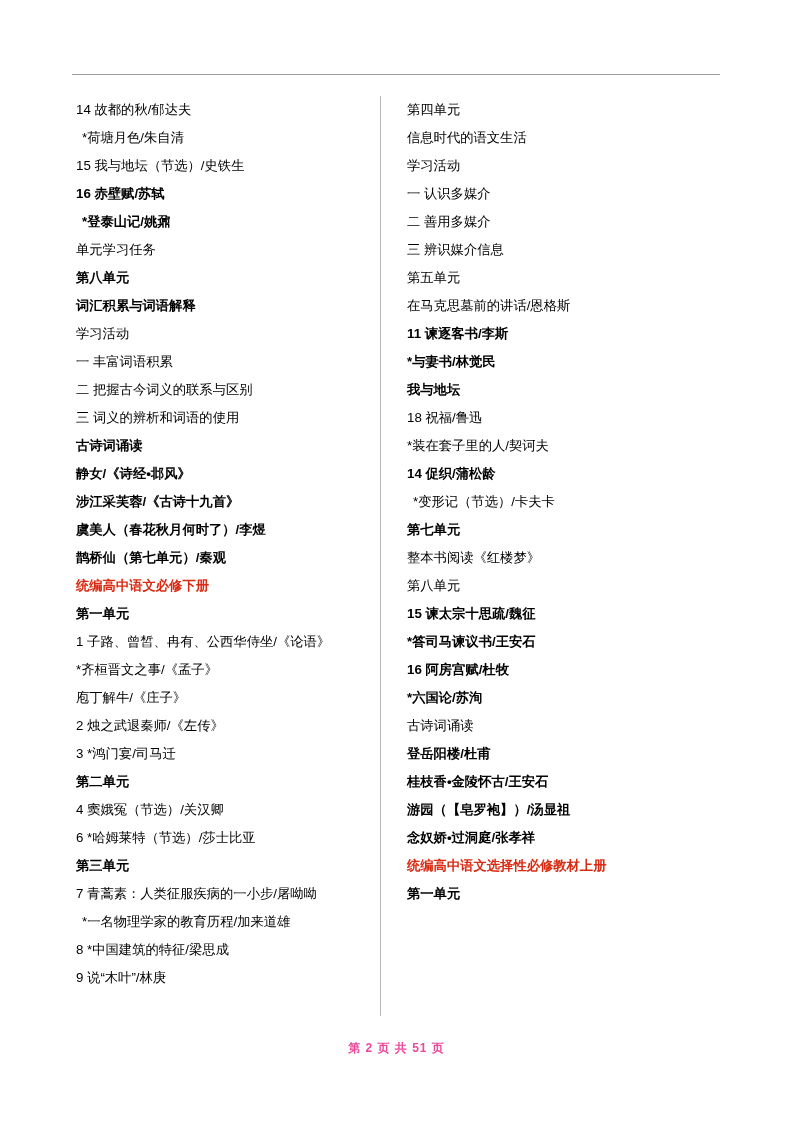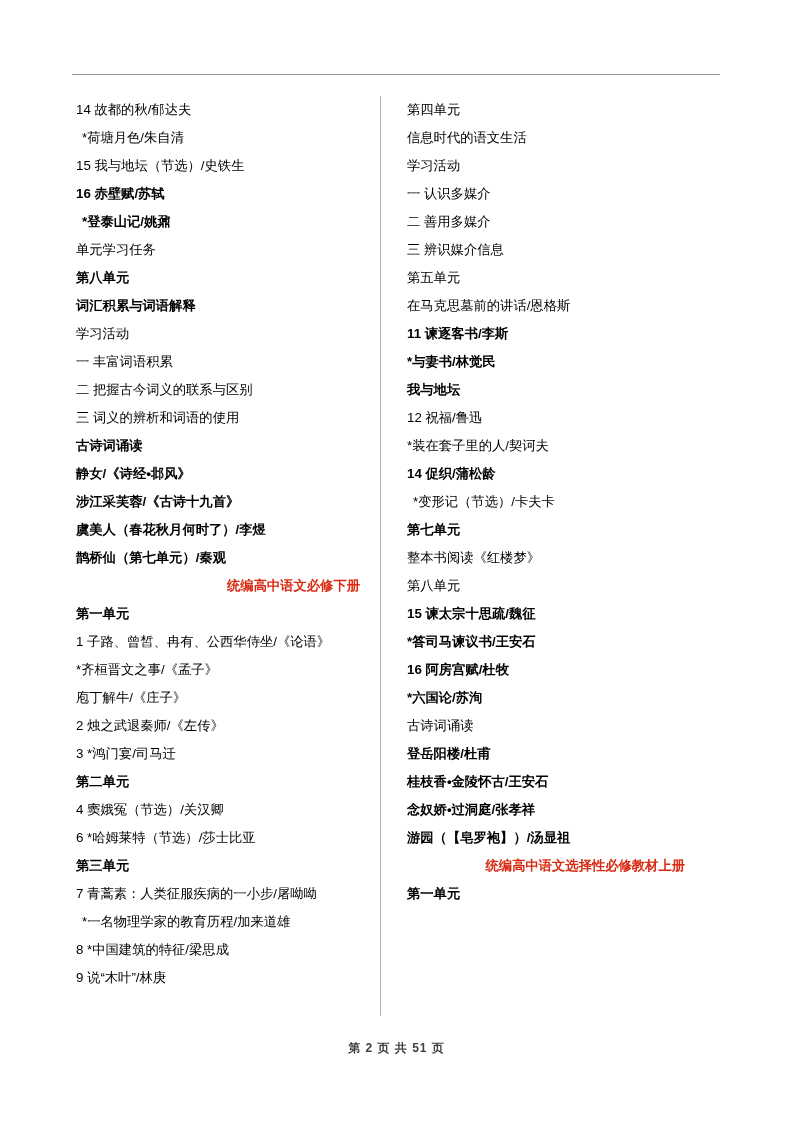--- a/index.html
+++ b/index.html
@@ -58,32 +58,32 @@
     letter-spacing: 0px;
   }
   .line.wrap {
     white-space: normal;
     line-height: 28px;
   }
   .b { font-weight: bold; }
   .red {
     color: #d92b13;
     font-weight: bold;
-    text-align: right;
+    text-align: left;
   }
   .indent1 { padding-left: 6px; }
   .footer {
     position: absolute;
     left: 0;
     top: 1040px;
     width: 793px;
     text-align: center;
     font-size: 12px;
     font-weight: bold;
-    color: #404040;
+    color: #ec4899;
     letter-spacing: 1px;
   }
 </style>
 </head>
 <body>
 
 <div class="page">
 
   <div class="top-rule"></div>
 
@@ -128,36 +128,36 @@
         <div class="line">信息时代的语文生活</div>
         <div class="line">学习活动</div>
         <div class="line">一  认识多媒介</div>
         <div class="line">二  善用多媒介</div>
         <div class="line">三  辨识媒介信息</div>
         <div class="line">第五单元</div>
         <div class="line">在马克思墓前的讲话/恩格斯</div>
         <div class="line b">11  谏逐客书/李斯</div>
         <div class="line b">*与妻书/林觉民</div>
         <div class="line b">我与地坛</div>
-        <div class="line">12 祝福/鲁迅</div>
+        <div class="line">18 祝福/鲁迅</div>
         <div class="line">*装在套子里的人/契诃夫</div>
         <div class="line b">14  促织/蒲松龄</div>
         <div class="line indent1">*变形记（节选）/卡夫卡</div>
         <div class="line b">第七单元</div>
         <div class="line">整本书阅读《红楼梦》</div>
         <div class="line">第八单元</div>
         <div class="line b">15  谏太宗十思疏/魏征</div>
         <div class="line b">*答司马谏议书/王安石</div>
         <div class="line b">16  阿房宫赋/杜牧</div>
         <div class="line b">*六国论/苏洵</div>
         <div class="line">古诗词诵读</div>
         <div class="line b">登岳阳楼/杜甫</div>
         <div class="line b">桂枝香•金陵怀古/王安石</div>
+        <div class="line b">游园（【皂罗袍】）/汤显祖</div>
         <div class="line b">念奴娇•过洞庭/张孝祥</div>
-        <div class="line b">游园（【皂罗袍】）/汤显祖</div>
         <div class="line b red wrap">统编高中语文选择性必修教材上册</div>
         <div class="line b">第一单元</div>
       </div>
   </div>
 
   <div class="footer">第 2 页 共 51 页</div>
 
 </div>
 
 </body></html>

